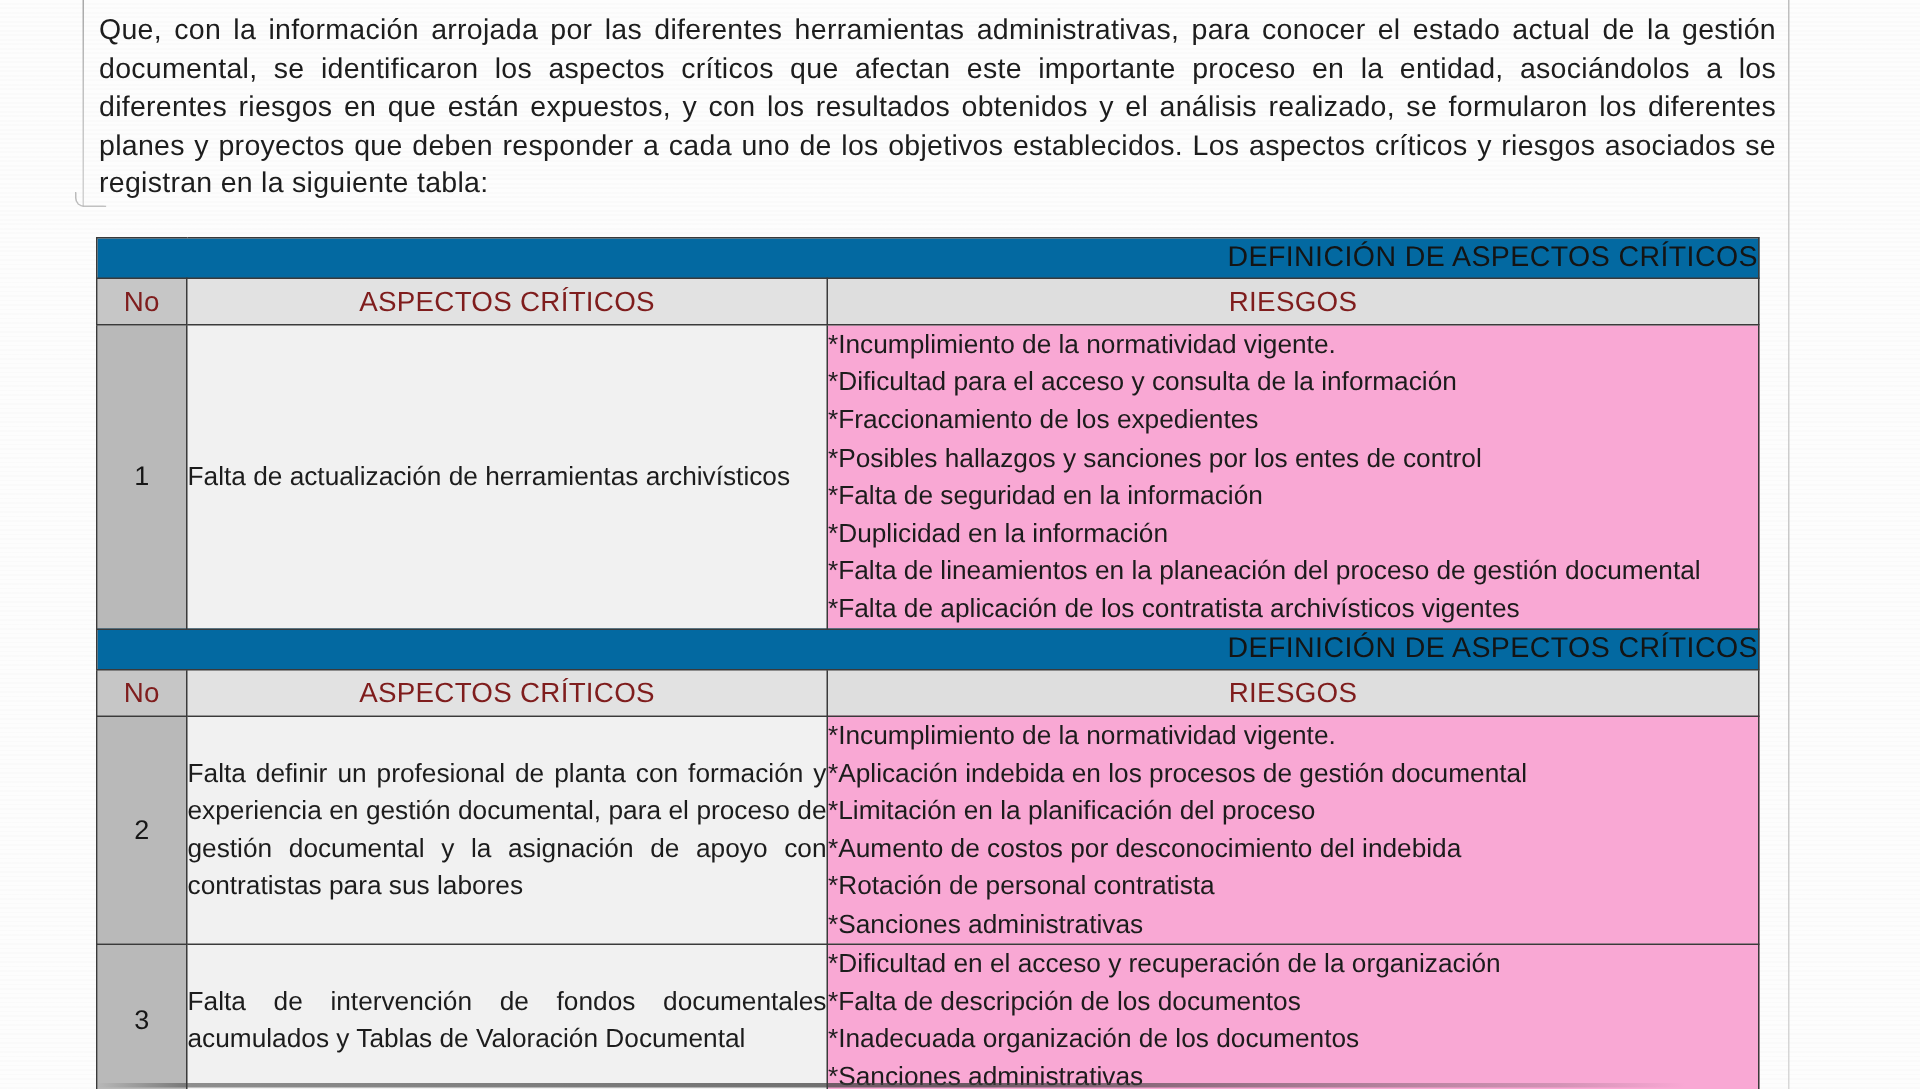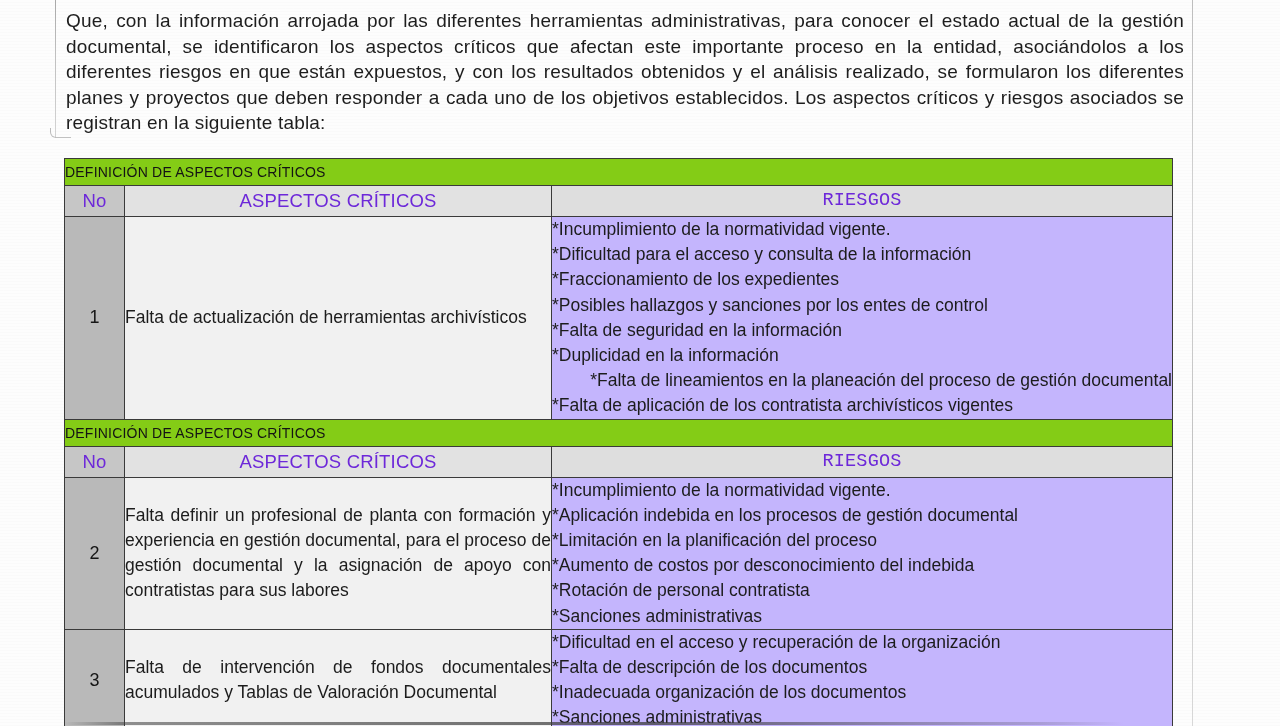--- a/index.html
+++ b/index.html
@@ -77,66 +77,66 @@
   table.crit td, table.crit th {
     border: 1px solid #3a3a3a;
     padding: 0;
     vertical-align: middle;
   }
   col.c-no    { width: 60px; }
   col.c-asp   { width: 427px; }
   col.c-risk  { width: 621px; }
 
   .band {
-    background: #84cc16;
-    text-align: left;
-    font-size: 14px;
+    background: #0369a1;
+    text-align: right;
+    font-size: 19px;
     height: 26px;
     line-height: 26px;
     color: #141414;
     letter-spacing: .015em;
     font-weight: 400;
   }
   .subhead {
     background: #d9d9d9;
     text-align: center;
     font-size: 18.5px;
     height: 30px;
     line-height: 30px;
-    color: #6d28d9;
+    color: #7f1d1d;
     letter-spacing: .01em;
   }
   .subhead.no-cell { background: #c6c6c6; }
   .subhead.asp-cell { background: #e2e2e2; }
-  .subhead.risk-cell { background: #dedede; font-family: Liberation Mono, monospace; }
+  .subhead.risk-cell { background: #dedede; }
 
   td.no-col {
     background: #b9b9b9;
     text-align: center;
     font-size: 18px;
     color: #161616;
   }
   td.asp-col {
     background: #f1f1f1;
     font-size: 17.5px;
     line-height: 25px;
     text-align: justify;
     padding: 6px 10px 6px 14px;
     color: #1c1c1c;
   }
   td.risk-col {
-    background: #c4b5fd;
+    background: #f9a8d4;
     font-size: 17.5px;
     line-height: 25.2px;
     padding: 5px 8px 5px 11px;
     color: #1c1c1c;
     vertical-align: top;
   }
   td.risk-col .rl { display: block; white-space: nowrap; }
-  td.risk-col .rl.wrap { white-space: normal; text-align: right; }
+  td.risk-col .rl.wrap { white-space: normal; }
 
   
   .bottom-smudge {
     position: absolute;
     left: 64px;
     top: 722px;
     width: 1060px;
     height: 3px;
     background: linear-gradient(90deg, rgba(60,60,60,0) 0%, rgba(60,60,60,.55) 6%, rgba(60,60,60,.75) 55%, rgba(60,60,60,.2) 92%, rgba(60,60,60,0) 100%);
   }

